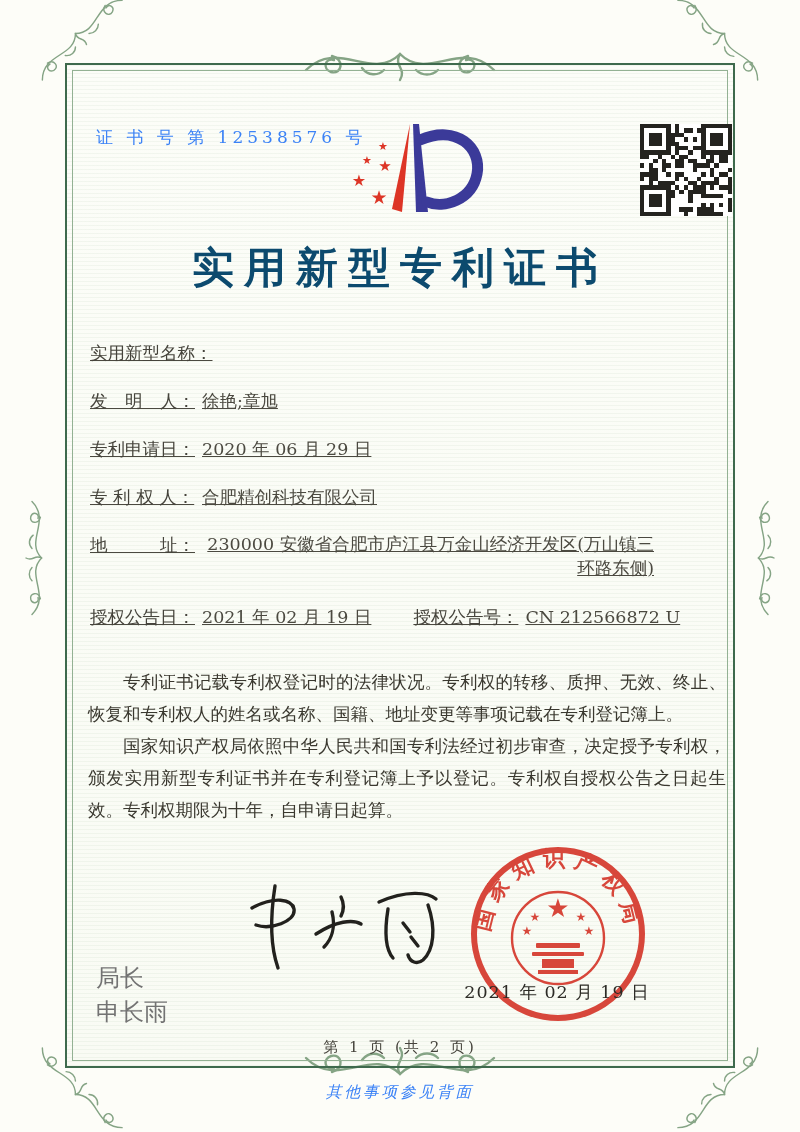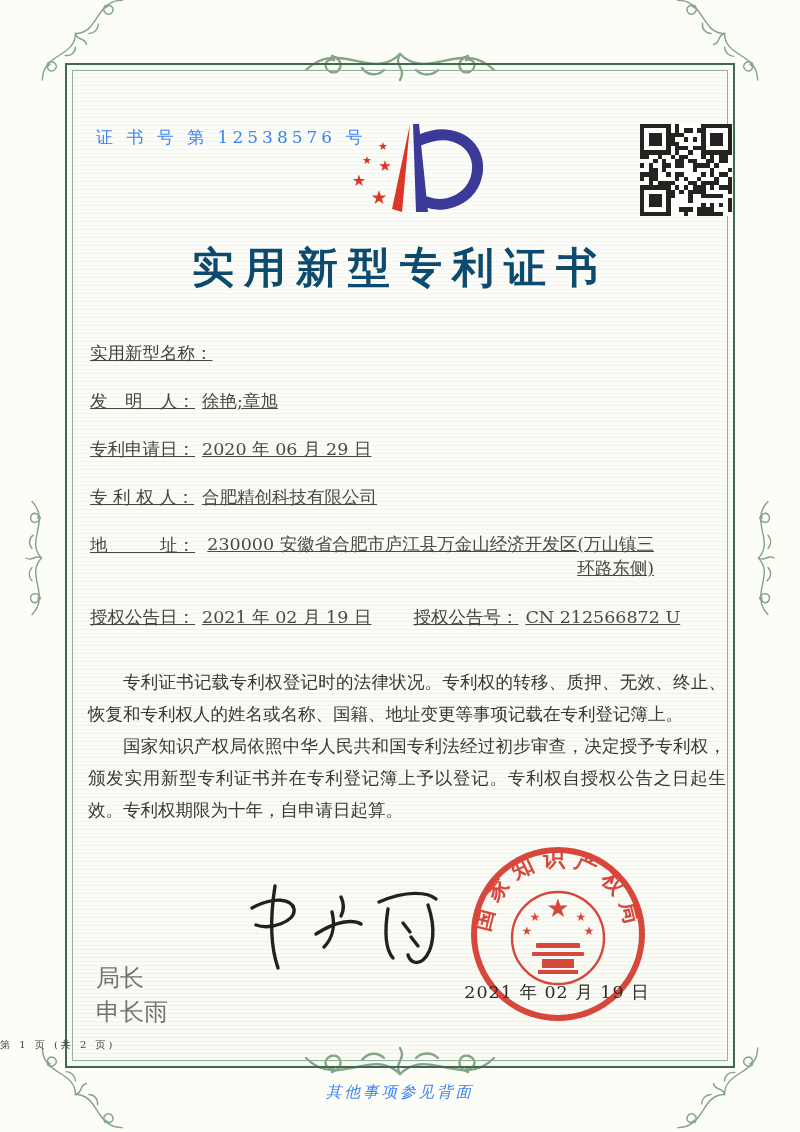--- a/index.html
+++ b/index.html
@@ -67,22 +67,22 @@
   }
   .paras p{margin:0;text-indent:2em;}
   .signoff{position:absolute;left:96px;top:916px;font-size:24px;color:#737373;line-height:34px;margin-top:45px;}
   .signature{position:absolute;left:212px;top:878px;}
   .seal{position:absolute;left:467px;top:843px;}
   .seal-date{
     position:absolute;left:462px;top:980px;width:190px;
     text-align:center;font-size:17.5px;color:#2c2b26;letter-spacing:1px;
   }
   .page-info{
-    position:absolute;left:0;right:0;top:1038px;
-    font-size:10px;letter-spacing:3px;color:#45433b;
+    position:absolute;left:0;right:0;top:1038px;text-align:center;
+    font-size:15px;letter-spacing:3px;color:#45433b;
   }
   .back-note{
     position:absolute;left:0;right:0;top:1082px;text-align:center;
     font-size:15.5px;letter-spacing:3px;color:#3b82f6;font-style:italic;
   }
   svg{display:block;}
 </style>
 </head>
 <body>
 

